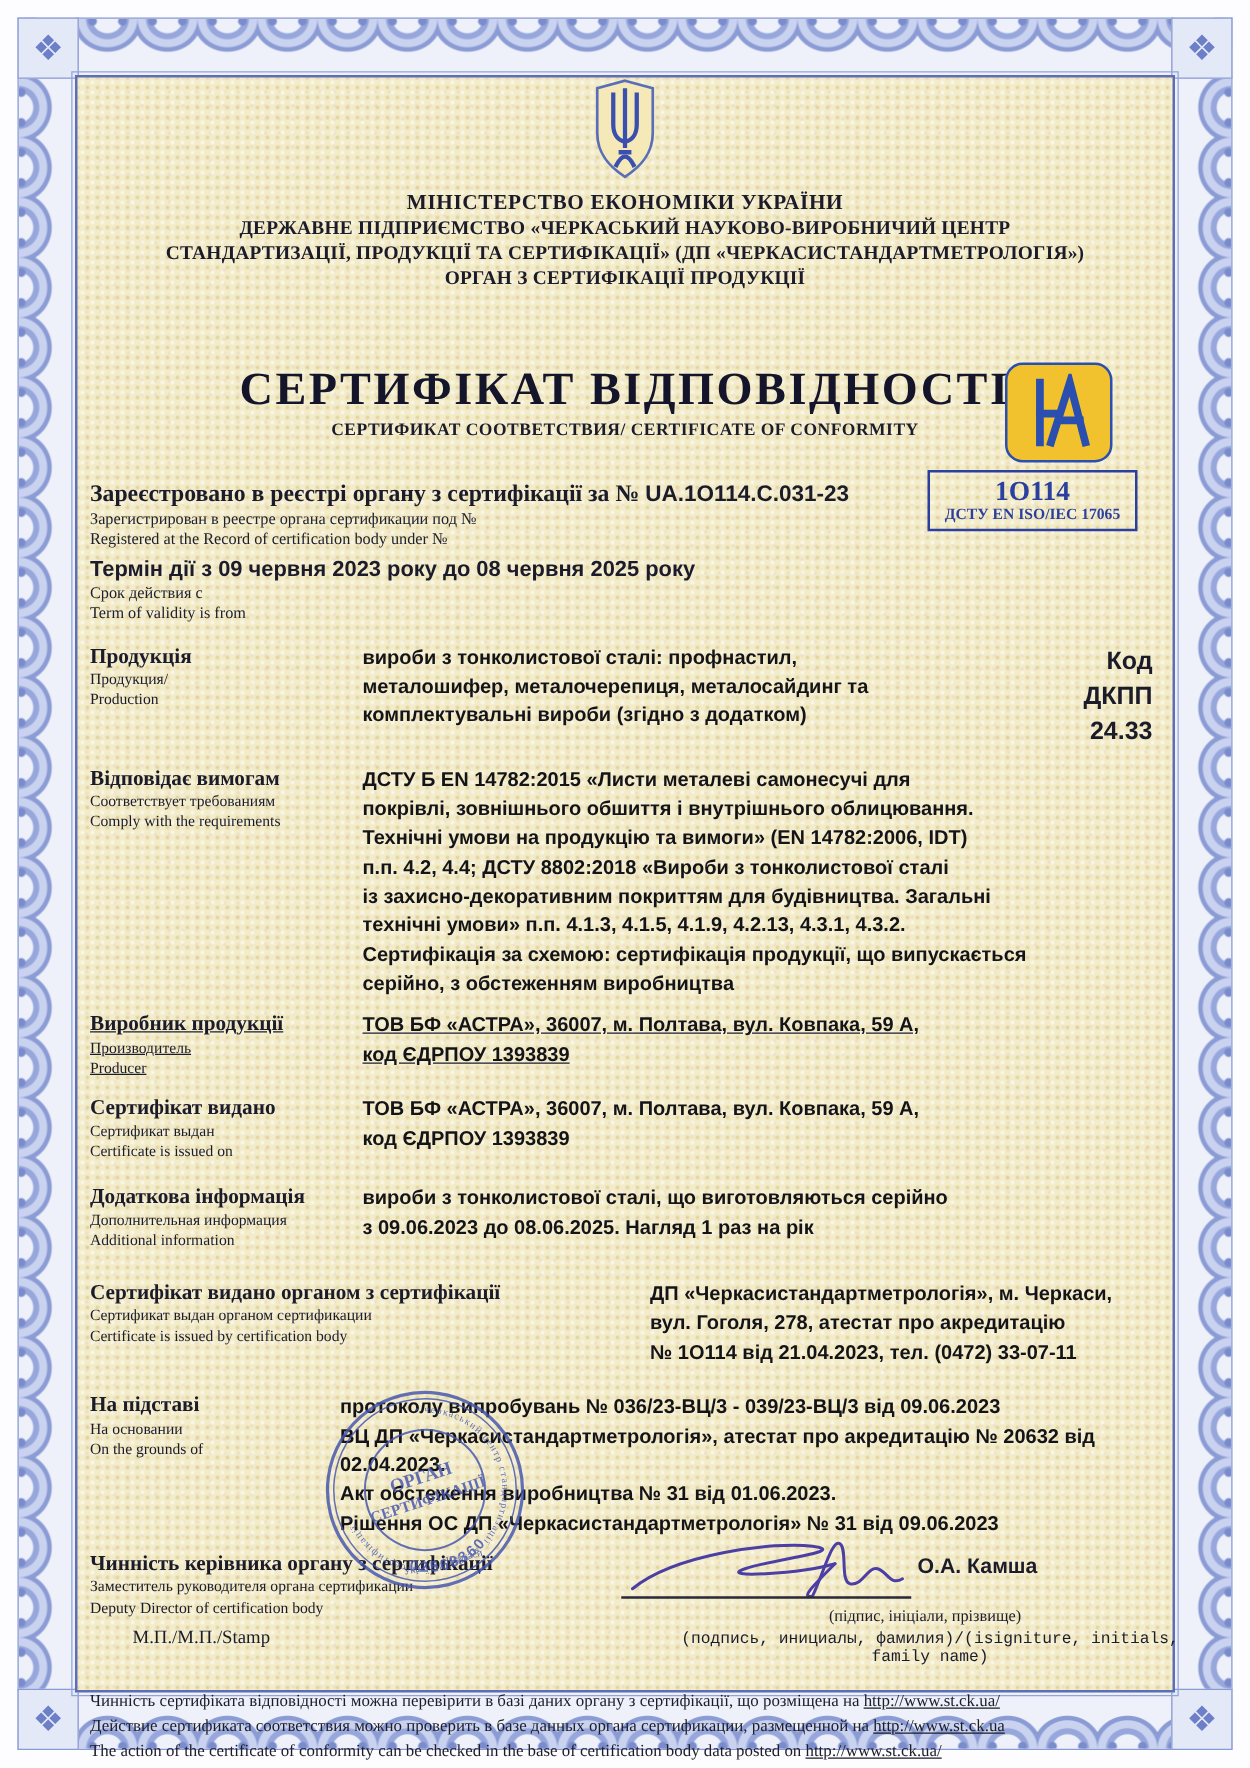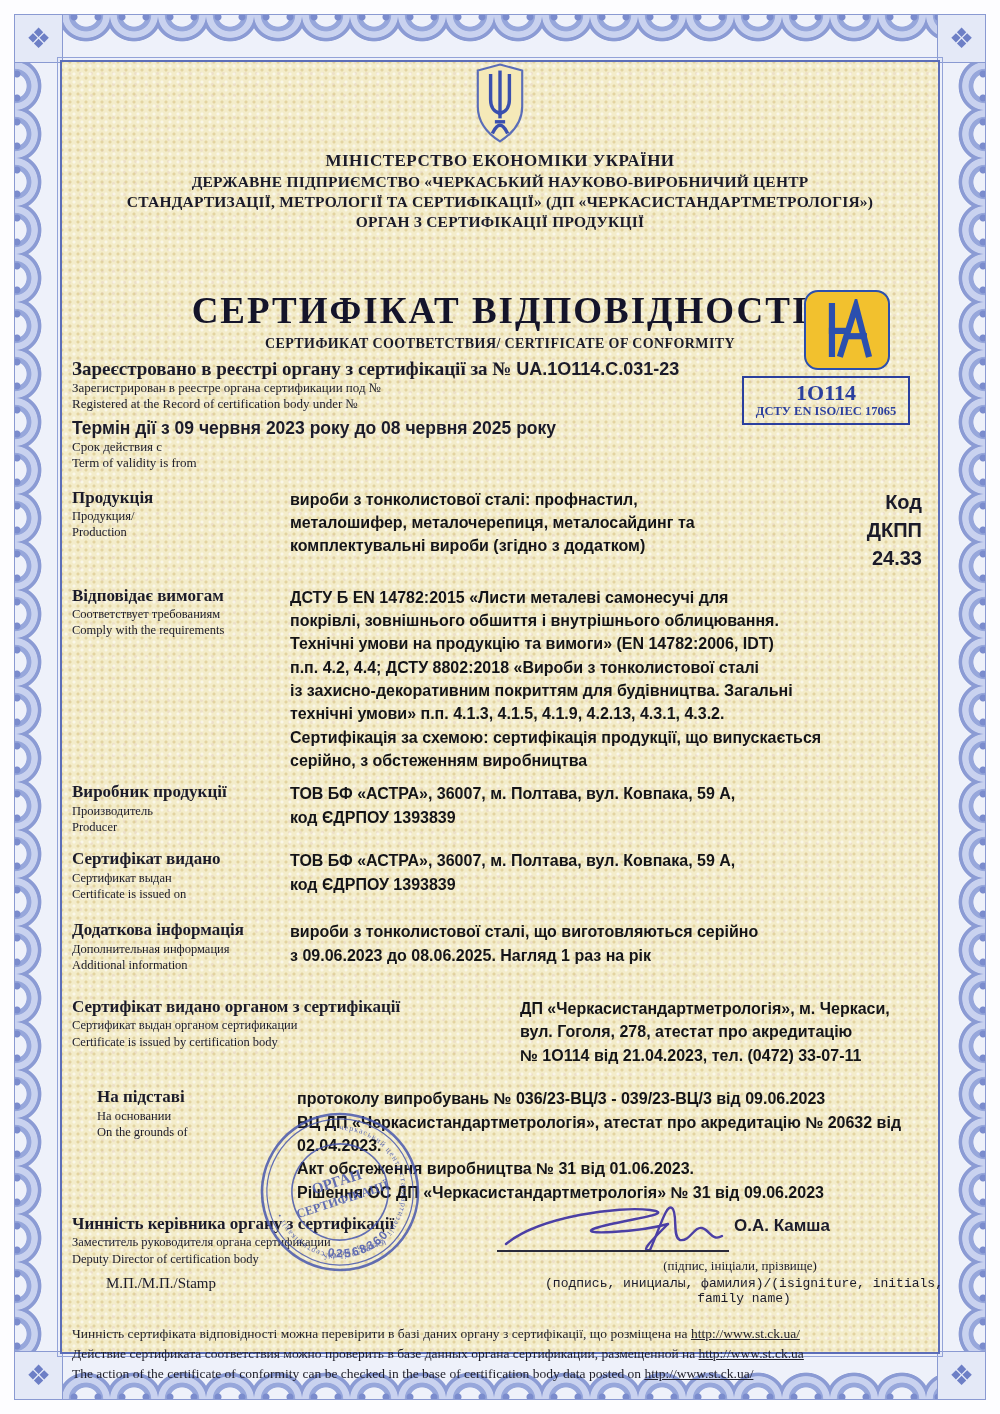--- a/index.html
+++ b/index.html
@@ -44,31 +44,31 @@
   .title{ text-align:center;font-weight:700;font-size:37px;letter-spacing:2px;margin-top:56px;color:#14142a;}
   .subtitle{text-align:center;font-weight:700;font-size:14px;letter-spacing:.4px;margin-top:4px;}
   
   .mark{position:absolute;top:228px;right:48px;width:82px;height:76px;background:#f2c12e;
     border:2px solid #2b4fae;border-radius:14px;display:flex;align-items:center;justify-content:center;}
   .mark-box{position:absolute;top:314px;right:28px;width:160px;border:2px solid #2b3f9e;text-align:center;
     color:#2b3f9e;font-weight:700;padding:3px 2px 4px;}
   .mark-code{font-size:22px;line-height:1.05;}
   .mark-std{font-size:12.5px;line-height:1.2;}
   
-  .reg{margin-top:6px;width:720px;}
+  .reg{margin-top:32px;width:720px;}
   .reg-main{font-size:19px;font-weight:700;}
   .reg-num{font-family:"Liberation Sans",sans-serif;font-size:18px;}
   .sub{font-size:13px;line-height:1.25;color:#21212e;}
   .term{margin-top:6px;}
   .term-main{font-family:"Liberation Sans",sans-serif;font-weight:700;font-size:17.5px;}
   
   .row{display:grid;grid-template-columns:218px 1fr;align-items:start;}
   .row3{grid-template-columns:218px 1fr 96px;}
   .row-wide{grid-template-columns:448px 1fr;}
-  .row-grounds{grid-template-columns:200px 1fr;margin-left:25px;}
+  .row-grounds{grid-template-columns:200px 1fr;}
   .l-ua{font-size:17px;font-weight:700;line-height:1.2;}
   .l-sub{font-size:12.5px;line-height:1.3;}
   .val{font-family:"Liberation Sans",sans-serif;font-weight:700;font-size:16px;line-height:1.46;
        white-space:pre-line;color:#141418;}
   .code{font-family:"Liberation Sans",sans-serif;font-weight:700;font-size:20px;line-height:1.4;text-align:right;padding-right:6px;}
   
   .sig{position:relative;height:104px;margin-top:10px;}
   .sig-note{font-size:15px;margin:8px 0 0 34px;}
   .sig-line{position:absolute;left:425px;top:36px;width:232px;border-bottom:2px solid #2a2a3a;}
   .sig-svg{position:absolute;left:428px;top:-16px;}
@@ -107,21 +107,21 @@
           <path d="M41 16 V44 C41 54 36 59 30 60"></path>
           <path d="M26 70 H34"></path>
           <path d="M22 82 Q30 66 38 82"></path>
         </g>
       </svg>
     </div>
 
     <div class="org">
       <div class="org-l1">МІНІСТЕРСТВО ЕКОНОМІКИ УКРАЇНИ</div>
       <div class="org-l">ДЕРЖАВНЕ ПІДПРИЄМСТВО «ЧЕРКАСЬКИЙ НАУКОВО-ВИРОБНИЧИЙ ЦЕНТР</div>
-      <div class="org-l">СТАНДАРТИЗАЦІЇ, МЕТРОЛОГІЇ ТА СЕРТИФІКАЦІЇ» (ДП «ЧЕРКАСИСТАНДАРТМЕТРОЛОГІЯ»)</div>
+      <div class="org-l">СТАНДАРТИЗАЦІЇ, ПРОДУКЦІЇ ТА СЕРТИФІКАЦІЇ» (ДП «ЧЕРКАСИСТАНДАРТМЕТРОЛОГІЯ»)</div>
       <div class="org-l">ОРГАН З СЕРТИФІКАЦІЇ ПРОДУКЦІЇ</div>
     </div>
 
     <div class="title">СЕРТИФІКАТ ВІДПОВІДНОСТІ</div>
     <div class="subtitle">СЕРТИФИКАТ СООТВЕТСТВИЯ/ CERTIFICATE OF CONFORMITY</div>
 
     <div class="mark">
       <svg width="58" height="62" viewBox="0 0 60 70">
         <g fill="none" stroke="#2b4fae" stroke-width="7" stroke-linecap="square">
           <path d="M13 8 V62"></path>
@@ -176,21 +176,21 @@
       <div class="val">ДСТУ Б EN 14782:2015 «Листи металеві самонесучі для
 покрівлі, зовнішнього обшиття і внутрішнього облицювання.
 Технічні умови на продукцію та вимоги» (EN 14782:2006, IDT)
 п.п. 4.2, 4.4; ДСТУ 8802:2018 «Вироби з тонколистової сталі
 із захисно-декоративним покриттям для будівництва. Загальні
 технічні умови» п.п. 4.1.3, 4.1.5, 4.1.9, 4.2.13, 4.3.1, 4.3.2.
 Сертифікація за схемою: сертифікація продукції, що випускається
 серійно, з обстеженням виробництва</div>
     </div>
 
-    <div class="row" style="margin-top:10px;">
+    <div class="row" style="margin-top:10px;text-decoration:underline;">
       <div>
         <div class="l-ua">Виробник продукції</div>
         <div class="l-sub">Производитель</div>
         <div class="l-sub">Producer</div>
       </div>
       <div class="val">ТОВ БФ «АСТРА», 36007, м. Полтава, вул. Ковпака, 59 А,
 код ЄДРПОУ 1393839</div>
     </div>
 
     <div class="row" style="margin-top:14px;">

